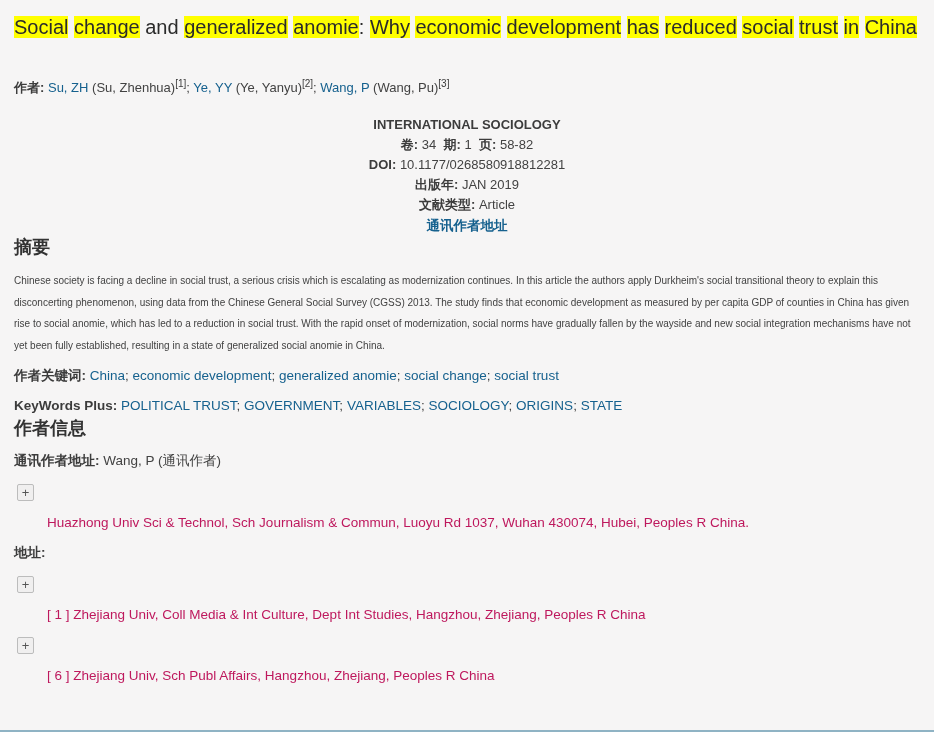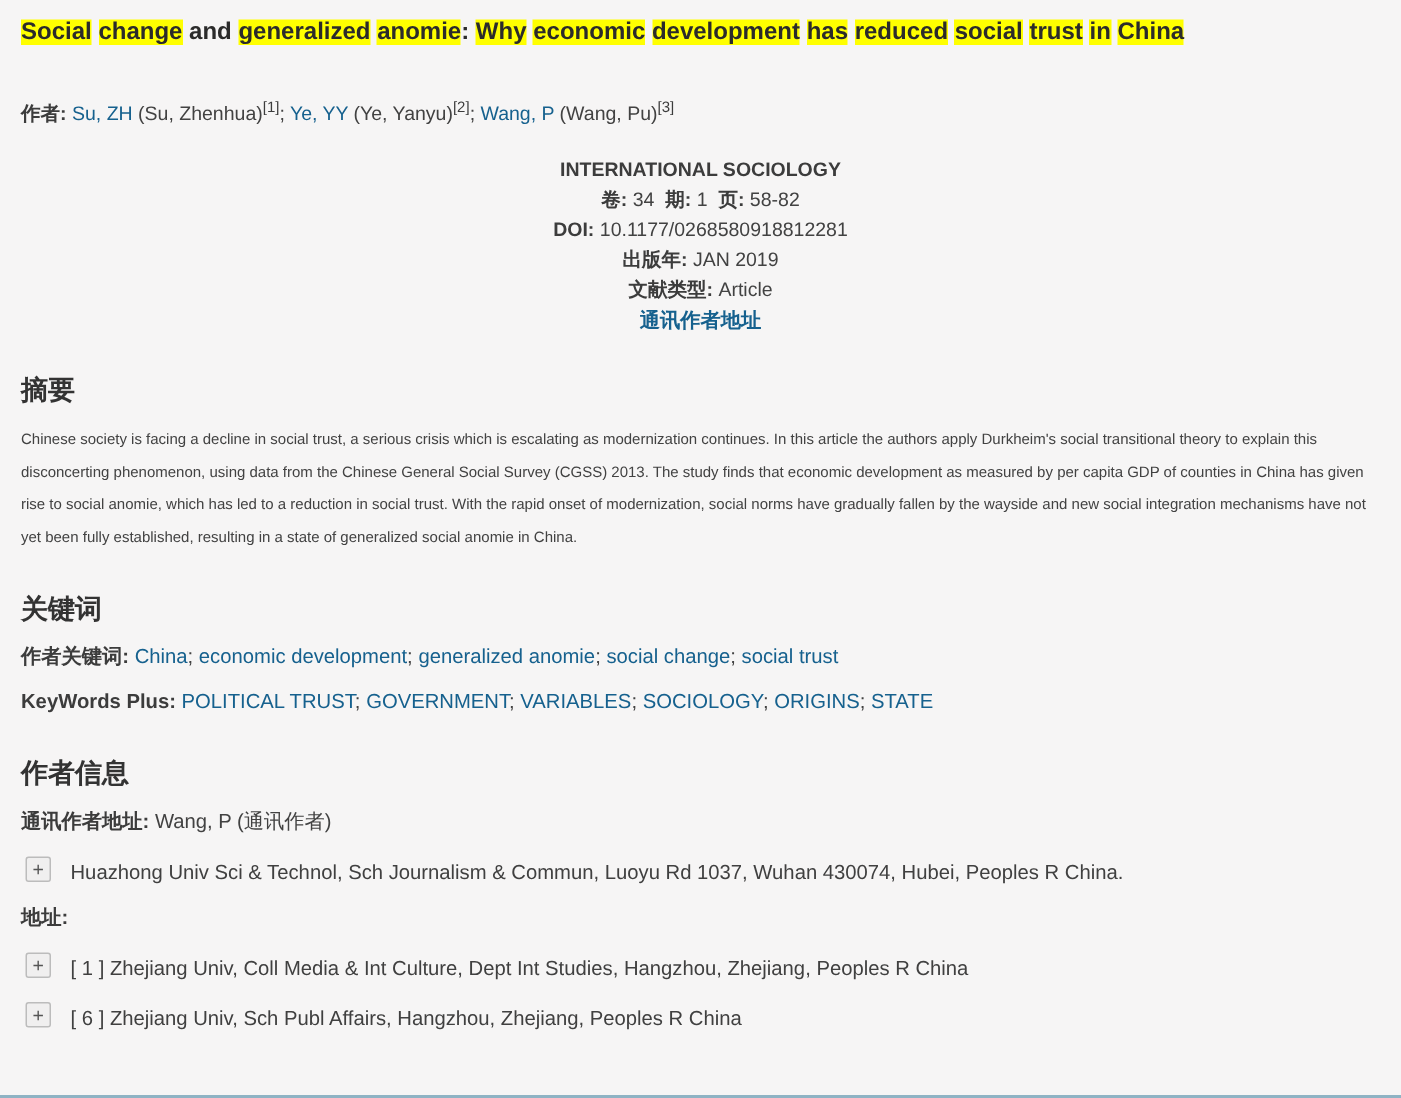--- a/index.html
+++ b/index.html
@@ -16,44 +16,43 @@
     padding: 6px 14px 10px 14px;
   }
   .page::after {
     content: "";
     position: absolute;
     left: 0; right: 0; bottom: 0;
     border-bottom: 2px solid #8fb3c4;
   }
   
   h1.article-title {
-    font-size: 16px;
-    line-height: 27px;
-    font-weight: bold;
+    font-size: 20px;
+    line-height: 38px;
+    font-weight: normal;
     color: #2b2b2b;
     margin: 2px 0 0 0;
     max-width: 905px;
   }
   h1.article-title .hl { background: #ffff00; }
   
   .line { font-size: 13px; line-height: 20px; color: #424242; }
   .lbl { font-weight: bold; color: #3c3c3c; }
   a.lnk { color: #16618e; text-decoration: none; cursor: pointer; }
   sup.cite { font-size: 10px; color: #3c3c3c; }
   .byline { margin-top: 28px; }
   
   .source { margin-top: 17px; text-align: center; }
   .source .journal { font-weight: bold; color: #3c3c3c; font-size: 13px; line-height: 20px; }
   .impact-link { display: inline-block; margin-top: 2px; font-weight: bold; font-size: 13.5px; }
   
   .section-heading {
     font-size: 18px;
     font-weight: 600;
     color: #333;
-    margin-top: 25px;
   }
   .abstract-text {
     margin-top: 11px;
     font-size: 10px;
     line-height: 21.5px;
     color: #424242;
     max-width: 912px;
   }
   .kw-line { margin-top: 9px; font-size: 13.5px; line-height: 21px; }
   .kw-line .lbl { font-size: 13.5px; }
@@ -73,21 +72,21 @@
     background: #f0efef;
     border: 1px solid #bcbcbc;
     border-radius: 2px;
     color: #555;
     font-size: 13px;
     line-height: 15px;
     text-align: center;
     cursor: pointer;
     user-select: none;
   }
-  .addr-text { padding-top: 1px; color: #404040; }
+  .addr-text { padding-top: 1px; color: #be185d; margin-top: 28px; }
 </style>
 </head>
 <body>
 
 <div class="page">
 
   <h1 class="article-title"><span class="hl">Social</span><span> </span><span class="hl">change</span><span> and </span><span class="hl">generalized</span><span> </span><span class="hl">anomie</span><span>: </span><span class="hl">Why</span><span> </span><span class="hl">economic</span><span> </span><span class="hl">development</span><span> </span><span class="hl">has</span><span> </span><span class="hl">reduced</span><span> </span><span class="hl">social</span><span> </span><span class="hl">trust</span><span> </span><span class="hl">in</span><span> </span><span class="hl">China</span></h1>
 
   <div class="line byline">
     <span class="lbl">作者:</span>
@@ -115,21 +114,20 @@
     <div class="line">
       <span class="lbl">文献类型:</span>
       <span>Article</span>
     </div>
     <a class="lnk impact-link">通讯作者地址</a>
   </div>
 
   <div class="section-heading">摘要</div>
   <p class="abstract-text">Chinese society is facing a decline in social trust, a serious crisis which is escalating as modernization continues. In this article the authors apply Durkheim's social transitional theory to explain this disconcerting phenomenon, using data from the Chinese General Social Survey (CGSS) 2013. The study finds that economic development as measured by per capita GDP of counties in China has given rise to social anomie, which has led to a reduction in social trust. With the rapid onset of modernization, social norms have gradually fallen by the wayside and new social integration mechanisms have not yet been fully established, resulting in a state of generalized social anomie in China.</p>
 
-  <div class="section-heading">关键词</div>
   <div class="kw-line">
     <span class="lbl">作者关键词:</span>
     <span id="author-keywords"> <a class="lnk">China</a>; <a class="lnk">economic development</a>; <a class="lnk">generalized anomie</a>; <a class="lnk">social change</a>; <a class="lnk">social trust</a></span>
   </div>
   <div class="kw-line">
     <span class="lbl">KeyWords Plus:</span>
     <span id="keywords-plus"> <a class="lnk">POLITICAL TRUST</a>; <a class="lnk">GOVERNMENT</a>; <a class="lnk">VARIABLES</a>; <a class="lnk">SOCIOLOGY</a>; <a class="lnk">ORIGINS</a>; <a class="lnk">STATE</a></span>
   </div>
 
   <div class="section-heading">作者信息</div>

